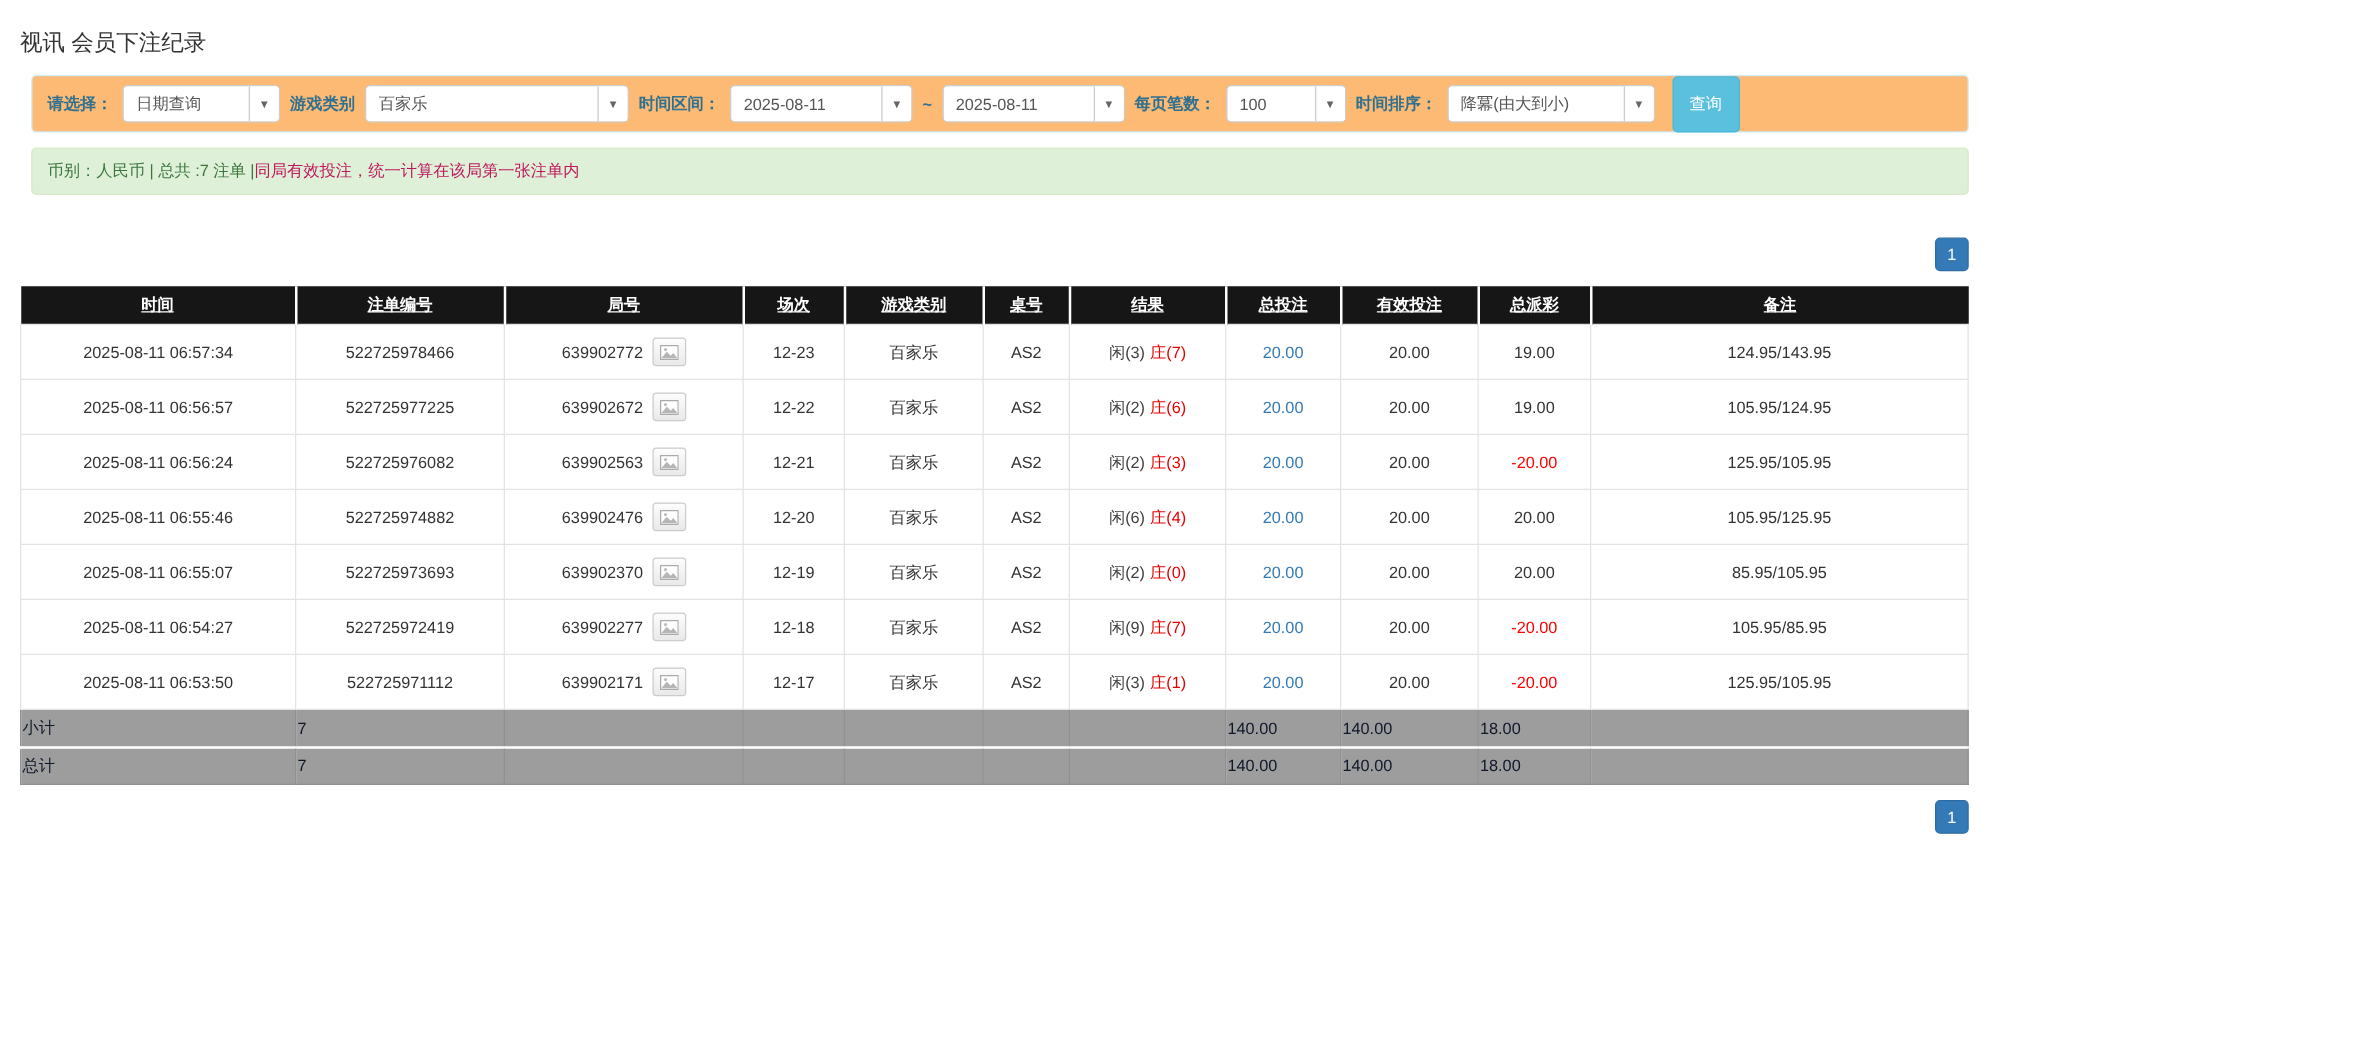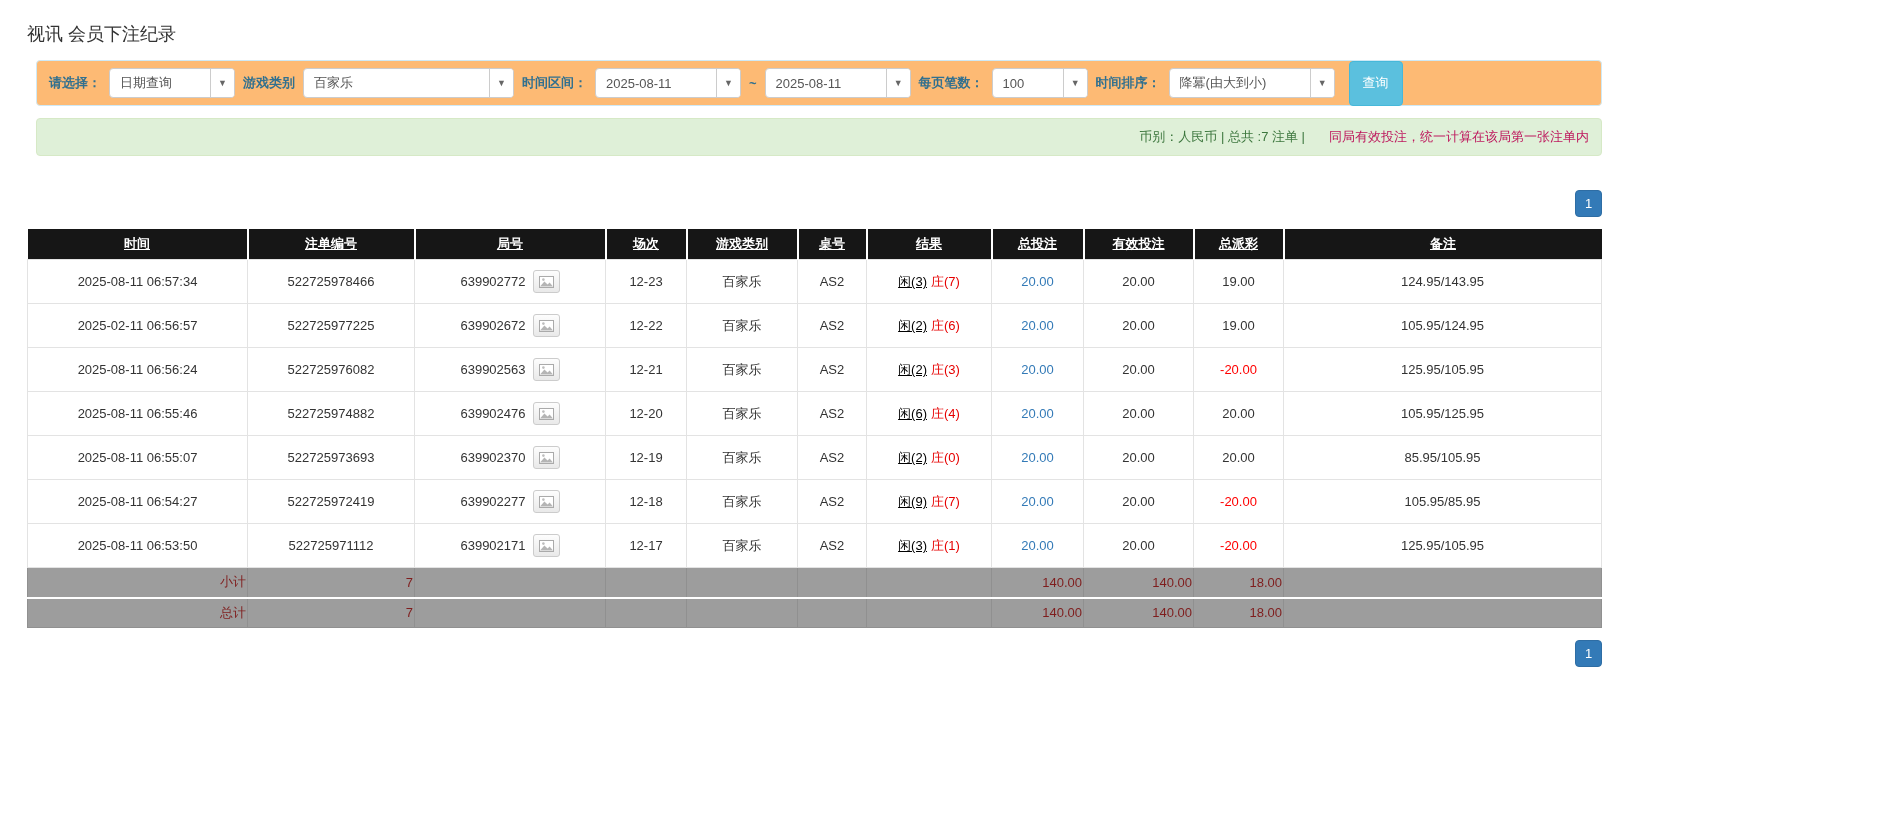--- a/index.html
+++ b/index.html
@@ -2,21 +2,21 @@
 <html><head>
 <meta charset="utf-8">
 <style>
   * { box-sizing: border-box; }
   html,body { margin:0; padding:0; background:#fff; }
   body {
     font-family: "Liberation Sans", "DejaVu Sans", sans-serif;
     color:#333;
     width:1888px; height:837px; overflow:hidden;
   }
-  .page { width:1575px; padding-left:0;margin-left:27px; }
+  .page { width:1575px; padding-left:16px; }
 
   .title { font-size:18px; font-weight:400; color:#333; margin:22px 0 14px 0; }
 
   
   .filterbar {
     margin-left:9px;
     background:#fdba74;
     border:1px solid #cfe9f5;
     border-radius:4px;
     height:46px;
@@ -44,22 +44,22 @@
   .btn-search {
     height:45px; padding:0 13px; margin-left:6px;
     background:#5bc0de; border:1px solid #46b8da; border-radius:4px;
     color:#fff; font-size:13px; cursor:pointer;
   }
 
   
   .summary {
     margin:12px 0 0 9px;
     background:#dff0d8; border:1px solid #d6e9c6; border-radius:4px;
-    display:flex; justify-content:flex-end; align-items:center;
-    padding:9px 12px; font-size:13px;gap:24px;
+    display:flex; justify-content:flex-start; align-items:center;
+    padding:9px 12px; font-size:13px;
   }
   .summary-left  { color:#3c763d; }
   .summary-right { color:#be185d; }
 
   
   .pager { display:flex; justify-content:flex-end; }
   .pager.top    { margin:34px 0 12px 0; }
   .pager.bottom { margin:12px 0 0 0; }
   .page-btn {
     min-width:27px; height:27px;
@@ -75,33 +75,33 @@
     font-size:13px;
     text-decoration:underline;
   }
   thead th:last-child { border-right:none; }
   tbody td {
     background:#fff; border:1px solid #e3e3e3;
     text-align:center; height:44px; padding:4px; color:#333;
   }
   td.blue { color:#337ab7; }
   .red { color:#ff0000; }
-  .res-player { color:#000000;text-decoration:underline; }
+  .res-player { color:#404040; }
   .res-banker { color:#e60000; margin-left:4px; }
   .round-wrap { display:inline-flex; align-items:center; }
   .round-icon {
     display:inline-flex; align-items:center; justify-content:center;
     width:27px; height:23px; margin-left:7px;
     border:1px solid #ccc; border-radius:3px;
     background:linear-gradient(#fdfdfd,#e9e9e9);
     cursor:pointer;
   }
   tfoot td {
-    background:#9d9d9d; color:#7f1d1d; border:1px solid #909090;
-    text-align:right; height:30px; font-size:13px;
+    background:#9d9d9d; color:#0f172a; border:1px solid #909090;
+    text-align:left; height:30px; font-size:13px;
   }
   tfoot tr.total-row td { border-top:2px solid #fff; }
 </style>
 </head>
 <body>
 
 <div class="page">
 
   <div class="title">视讯 会员下注纪录</div>
 
@@ -199,21 +199,21 @@
           <td>12-23</td>
           <td>百家乐</td>
           <td>AS2</td>
           <td><span class="res-player">闲(3)</span><span class="res-banker">庄(7)</span></td>
           <td class="blue">20.00</td>
           <td>20.00</td>
           <td>19.00</td>
           <td>124.95/143.95</td>
         </tr>
         <tr>
-          <td>2025-02-11 06:56:57</td>
+          <td>2025-08-11 06:56:57</td>
           <td>522725977225</td>
           <td><span class="round-wrap">
               <span>639902672</span>
               <span class="round-icon">
                 <svg width="15" height="12" viewBox="0 0 15 12">
                   <rect x="0.5" y="0.5" width="14" height="11" fill="#fff" stroke="#aaa"></rect>
                   <circle cx="4.4" cy="3.6" r="1.3" fill="#bdbdbd"></circle>
                   <path d="M1 10.5 L5.4 5.4 L8.6 8.6 L10.6 6.4 L14 10.5 Z" fill="#b5b5b5"></path>
                 </svg>
               </span>

